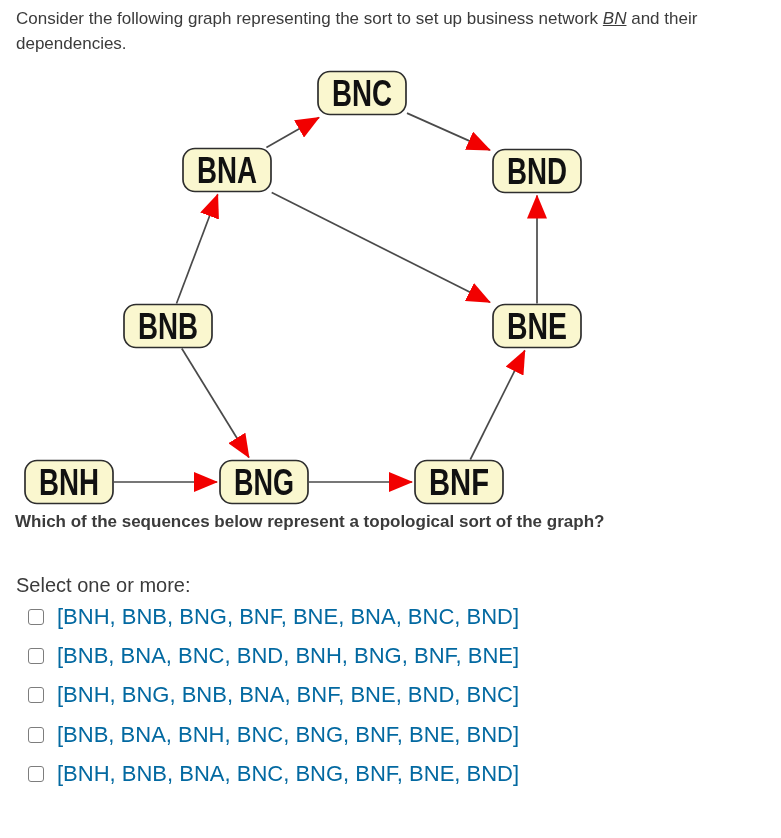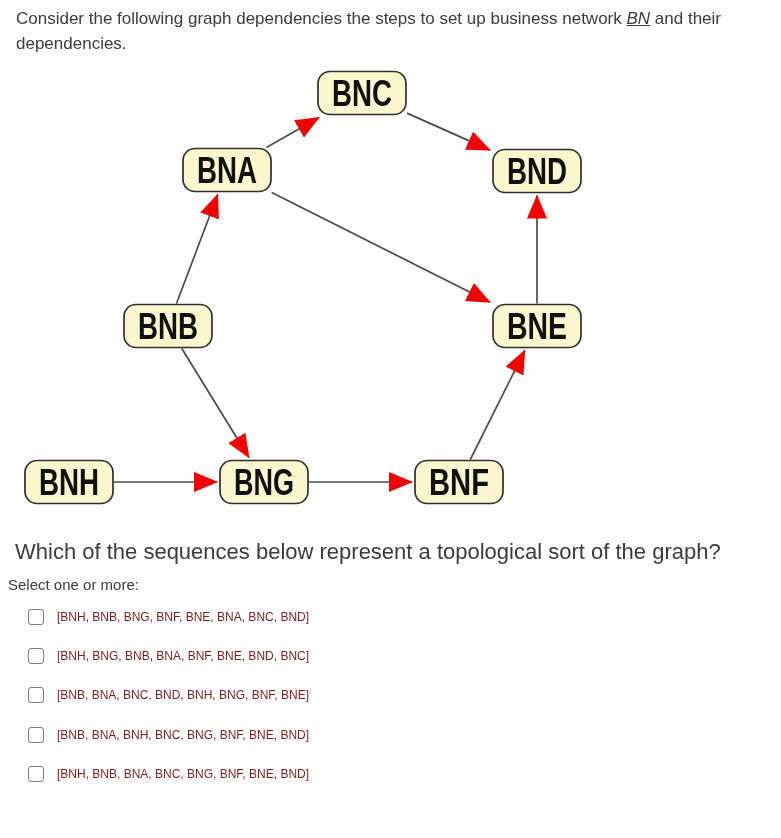--- a/index.html
+++ b/index.html
@@ -15,52 +15,52 @@
 
   .intro {
     position: absolute; top: 6px; left: 16px; width: 748px;
     font-size: 17px; line-height: 25px;
   }
   .intro i { font-style: italic; text-decoration: underline; }
 
   .graph-wrap { position: absolute; top: 60px; left: 0; width: 625px; height: 455px; text-align: right; }
 
   .question {
-    position: absolute; top: 542px; left: 15px;
-    font-size: 22px; line-height: 20px; white-space: nowrap;
+    position: absolute; top: 512px; left: 15px;
+    font-size: 17px; line-height: 20px; white-space: nowrap; font-weight: bold;
   }
   .select-label {
-    position: absolute; top: 575px; left: 8px;
-    font-size: 15px; line-height: 20px;
+    position: absolute; top: 575px; left: 16px;
+    font-size: 20px; line-height: 20px;
   }
 
   #options { position: absolute; top: 597px; left: 0; width: 770px; }
   .option-row {
     display: flex; align-items: center;
     height: 39.3px; padding-left: 28px;
     cursor: pointer;
   }
   .cb {
     width: 16px; height: 16px; flex: none;
     background: #fff;
     border: 1px solid #7d7d7d;
     border-radius: 3px;
   }
   .opt-text {
     margin-left: 13px;
-    font-size: 12px; color: #7f1d1d;
+    font-size: 22px; color: #0369a1;
     white-space: nowrap;
   }
 </style>
 </head>
 <body>
 
 <div class="page">
 
-  <p class="intro"><span>Consider the following graph dependencies the steps to set up business network </span><i>BN</i><span> and their dependencies.</span></p>
+  <p class="intro"><span>Consider the following graph representing the sort to set up business network </span><i>BN</i><span> and their dependencies.</span></p>
 
   <div class="graph-wrap">
     <svg id="graph-svg" width="625" height="455" viewBox="0 0 625 455">
         <defs>
           <marker id="arrowhead" markerUnits="userSpaceOnUse" markerWidth="24" markerHeight="20" refX="23" refY="10" orient="auto">
             <path d="M0,0 L24,10 L0,20 Z" fill="#f20000"></path>
           </marker>
         </defs>
         <line x1="176.5" y1="243.5" x2="217.7" y2="134.5" stroke="#4a4a4a" stroke-width="1.7" marker-end="url(#arrowhead)"></line>
         <line x1="266.4" y1="87.5" x2="319.0" y2="57.5" stroke="#4a4a4a" stroke-width="1.7" marker-end="url(#arrowhead)"></line>
@@ -110,25 +110,25 @@
 
   <p class="select-label">Select one or more:</p>
 
   <div id="options">
       <label class="option-row">
         <span class="cb"></span>
         <span class="opt-text">[BNH, BNB, BNG, BNF, BNE, BNA, BNC, BND]</span>
       </label>
       <label class="option-row">
         <span class="cb"></span>
-        <span class="opt-text">[BNH, BNG, BNB, BNA, BNF, BNE, BND, BNC]</span>
+        <span class="opt-text">[BNB, BNA, BNC, BND, BNH, BNG, BNF, BNE]</span>
       </label>
       <label class="option-row">
         <span class="cb"></span>
-        <span class="opt-text">[BNB, BNA, BNC, BND, BNH, BNG, BNF, BNE]</span>
+        <span class="opt-text">[BNH, BNG, BNB, BNA, BNF, BNE, BND, BNC]</span>
       </label>
       <label class="option-row">
         <span class="cb"></span>
         <span class="opt-text">[BNB, BNA, BNH, BNC, BNG, BNF, BNE, BND]</span>
       </label>
       <label class="option-row">
         <span class="cb"></span>
         <span class="opt-text">[BNH, BNB, BNA, BNC, BNG, BNF, BNE, BND]</span>
       </label>
     </div>

